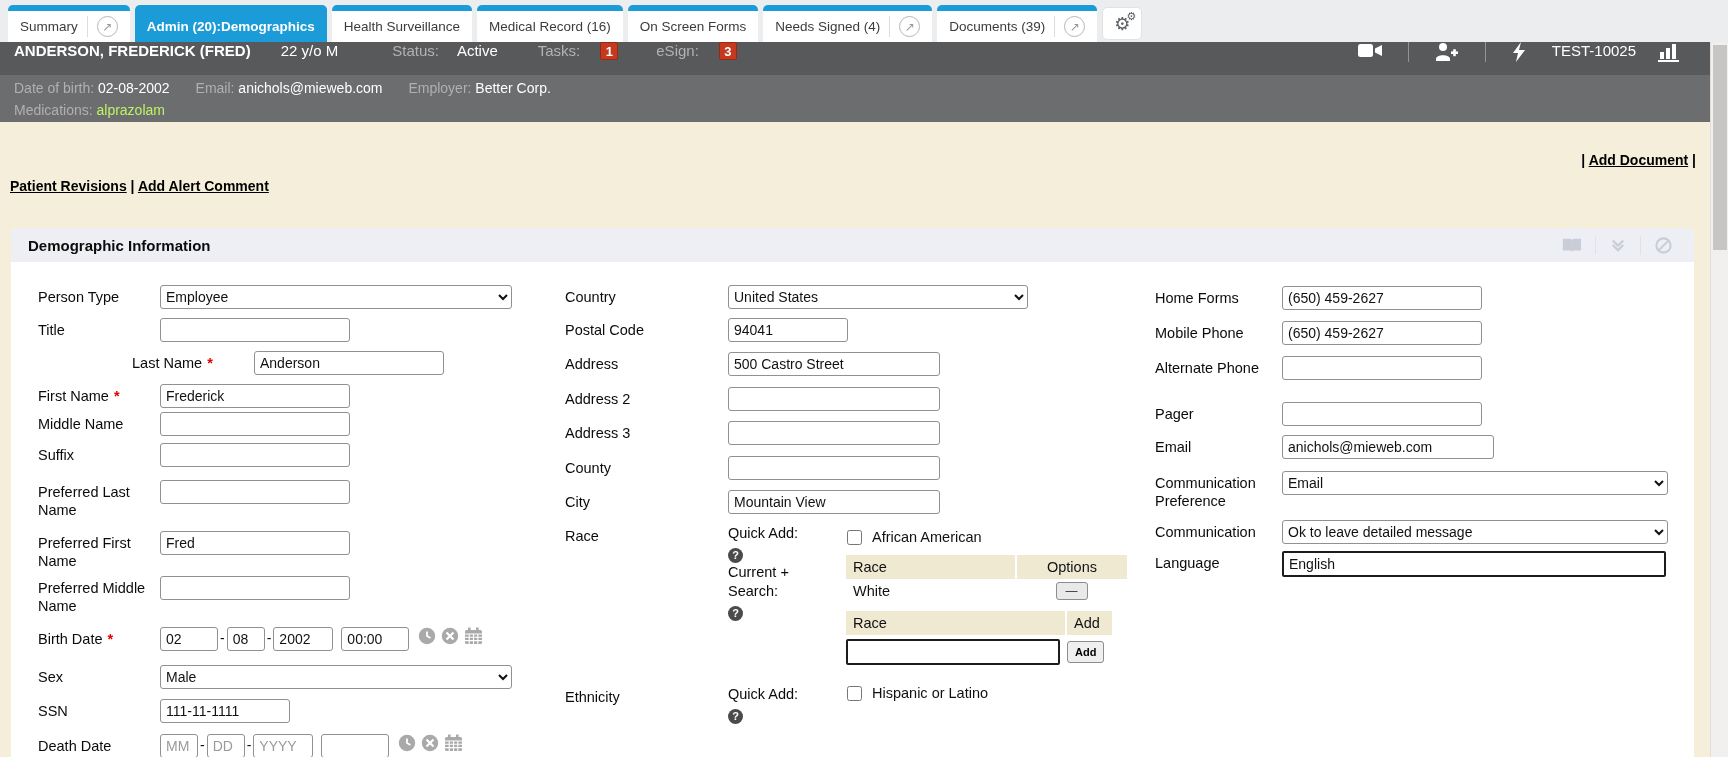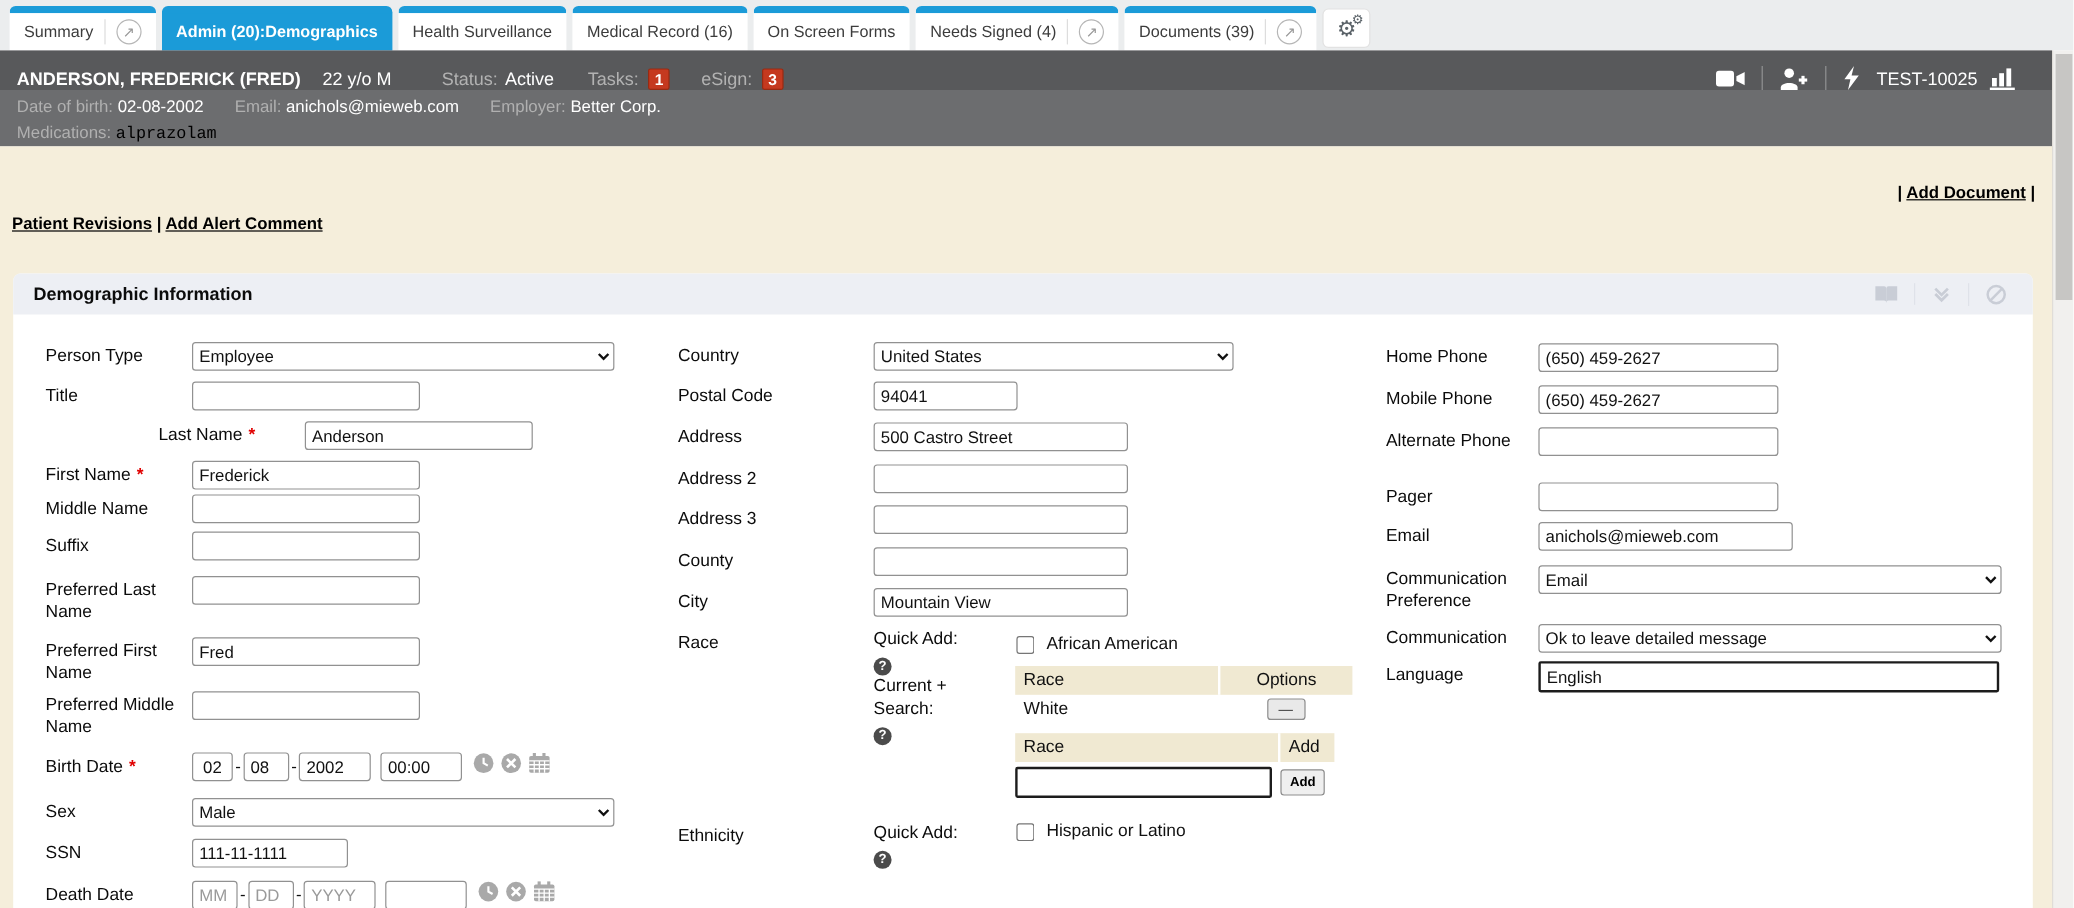--- a/index.html
+++ b/index.html
@@ -17,31 +17,31 @@
   .tab .ext{margin-left:9px;padding-left:9px;border-left:1px solid #ddd;display:flex;align-items:center;}
   .exticon{width:21px;height:21px;border:1px solid #b6b6b6;border-radius:50%;color:#999;
            font-size:12px;display:flex;align-items:center;justify-content:center;background:#fff;}
   .gearbtn{height:33px;width:40px;background:#fff;border:1px solid #e2e2e2;border-radius:5px;
            margin-bottom:2px;display:flex;align-items:center;justify-content:center;
            color:#5a6268;font-size:18px;position:relative;cursor:pointer;}
   .gearbtn .gear-sm{position:absolute;font-size:11px;top:2px;right:5px;}
 
   
   .banner1{position:absolute;top:42px;left:0;width:1710px;height:33px;background:#58595b;
-           display:flex;align-items:flex-end;padding:0 14px;color:#fff;font-size:15px;}
+           display:flex;align-items:flex-start;padding:0 14px;color:#fff;font-size:15px;gap:12px;}
   .banner1 .lbl{color:#b2b2b2;}
   .banner2{position:absolute;top:75px;left:0;width:1710px;height:47px;background:#6c6d6f;
            color:#fff;font-size:14px;padding:2px 14px 0 14px;line-height:22px;}
   .banner2 .lbl{color:#b0b0b0;}
   .badge{min-width:18px;height:18px;background:#c5391f;border:1px solid #992a12;color:#fff;
          font-weight:bold;font-size:13px;display:inline-flex;align-items:center;justify-content:center;
          padding:0 3px;border-radius:2px;margin-left:8px;cursor:pointer;}
   .b-sep{width:1px;height:20px;background:rgba(255,255,255,.35);margin:0 14px;}
   .bicon{display:flex;align-items:center;cursor:pointer;}
-  .med-val{color:#000000;font-family:Liberation Mono, monospace;}
+  .med-val{color:#bef264;}
 
   
   .content{position:absolute;top:122px;left:0;width:1710px;height:635px;background:#f5eedb;}
   .adddoc{position:absolute;top:30px;right:14px;font-size:14px;font-weight:bold;color:#000;}
   .adddoc a{color:#000;text-decoration:underline;cursor:pointer;}
   .revlinks{position:absolute;top:56px;left:10px;font-size:14px;font-weight:bold;color:#000;}
   .revlinks a{color:#000;text-decoration:underline;cursor:pointer;}
 
   
   .panel{position:absolute;top:106px;left:11px;width:1683px;height:560px;background:#fff;
@@ -268,21 +268,21 @@
       <div class="frow" style="margin-bottom:6px;min-height:36px;">
         <span class="flabel">Preferred First Name</span>
         <input class="fin" style="width: 190px;" value="Fred">
       </div>
       <div class="frow" style="margin-bottom:12px;min-height:36px;">
         <span class="flabel">Preferred Middle Name</span>
         <input class="fin" style="width: 190px;" value="">
       </div>
       <div class="frow" style="margin-bottom:14px;">
         <span class="flabel"><span>Birth Date</span><span class="req">*</span></span>
-        <input class="fin" style="width: 34px; text-align: center;" value="02">
+        <input class="fin" style="width: 58px;" value="02">
         <span class="dash">-</span>
         <input class="fin" style="width: 38px;" value="08">
         <span class="dash">-</span>
         <input class="fin" style="width: 60px;" value="2002">
         <input class="fin" style="width: 68px; margin-left: 8px;" value="00:00">
         <span class="dicons">
           <svg width="18" height="18" viewBox="0 0 18 18">
               <circle cx="9" cy="9" r="8.2" fill="#a9a9a9"></circle>
               <path d="M9 4.5 V9 L12.5 11" stroke="#fff" stroke-width="1.8" fill="none"></path>
             </svg>
@@ -420,21 +420,21 @@
           <div class="cbline" style="margin-top:0;">
             <input type="checkbox" style="">
             <span>Hispanic or Latino</span>
           </div>
         </div>
       </div>
     </div>
 
     <div class="fcol col-right">
       <div class="frow" style="margin-bottom:11px;">
-        <span class="flabel">Home Phone</span>
+        <span class="flabel">Home Forms</span>
         <input class="fin" style="width: 200px;" value="(650) 459-2627">
       </div>
       <div class="frow" style="margin-bottom:11px;">
         <span class="flabel">Mobile Phone</span>
         <input class="fin" style="width: 200px;" value="(650) 459-2627">
       </div>
       <div class="frow" style="margin-bottom:10px;min-height:36px;">
         <span class="flabel">Alternate Phone</span>
         <input class="fin" style="width: 200px;" value="">
       </div>

